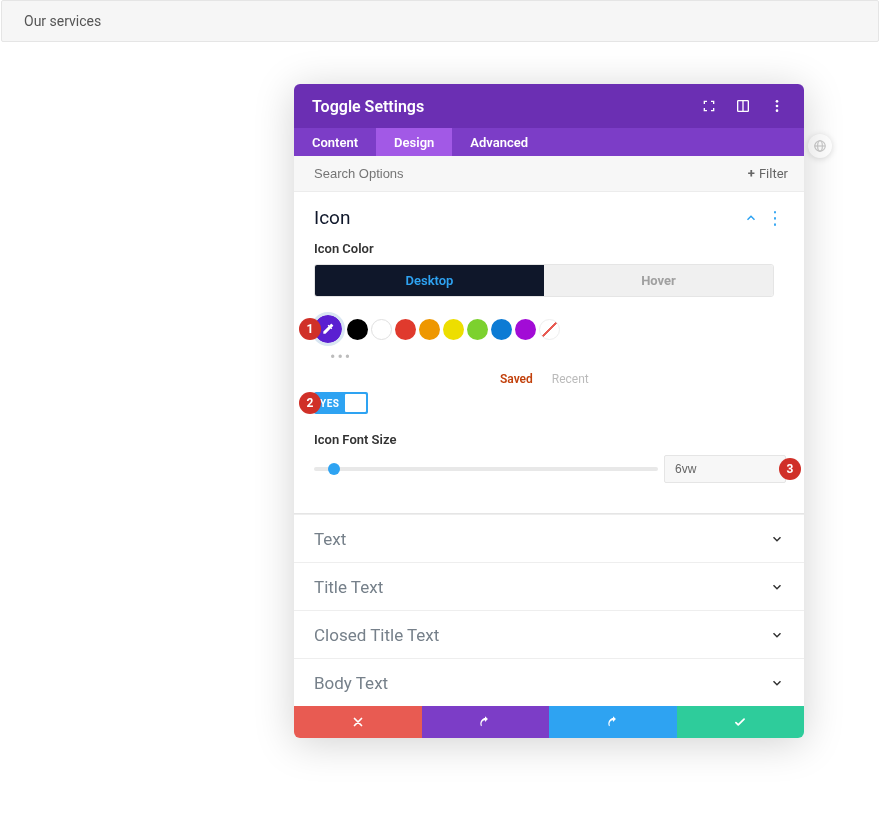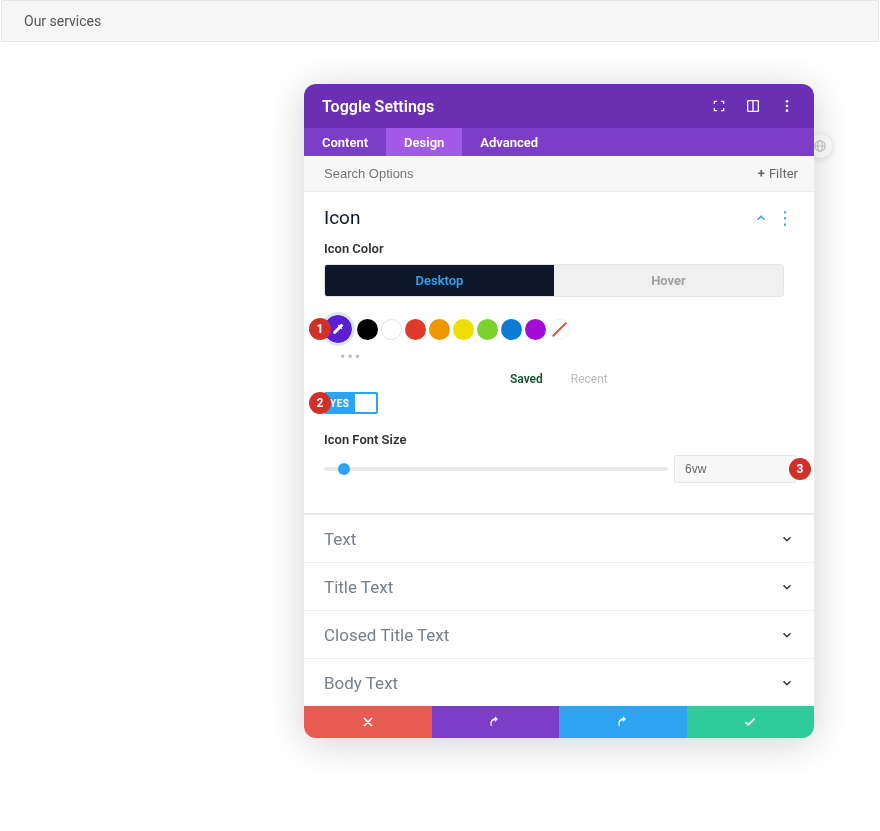--- a/index.html
+++ b/index.html
@@ -1,20 +1,20 @@
 <!DOCTYPE html>
 <html><head>
 <meta charset="utf-8">
 <style>
 * { box-sizing: border-box; margin: 0; padding: 0; }
 body { font-family: -apple-system, "Segoe UI", Roboto, "Helvetica Neue", Arial, sans-serif; background: #fff; width: 880px; height: 831px; position: relative; }
 
 .page-header { background: #f6f6f6; border: 1px solid #e5e5e5; border-radius: 2px; height: 42px; display: flex; align-items: center; padding: 0 22px; color: #555; font-size: 14px; margin: 0 1px; }
 
-.modal { position: absolute; left: 304px; top: 84px; width: 510px; background: #fff; border-radius: 12px; box-shadow: 0 5px 40px rgba(0,0,0,0.18); overflow: hidden; }
+.modal { position: absolute; left: 294px; top: 84px; width: 510px; background: #fff; border-radius: 6px; box-shadow: 0 5px 40px rgba(0,0,0,0.18); overflow: hidden; }
 
 .modal-head { background: #6b2fb3; color: #fff; height: 44px; display: flex; align-items: center; padding: 0 18px; }
 .modal-head .title { font-size: 16px; font-weight: 600; flex: 1; }
 .head-icons { display: flex; gap: 16px; align-items: center; }
 .head-icon { width: 18px; height: 18px; display:flex; align-items:center; justify-content:center; cursor:pointer; }
 .head-icon svg { width:16px; height:16px; fill:#fff; }
 
 .modal-tabs { background: #7c3dc7; display: flex; height: 28px; }
 .modal-tabs .tab { color: #fff; font-size: 13px; font-weight: 600; padding: 0 18px; display:flex; align-items:center; cursor:pointer; }
 .modal-tabs .tab.active { background: #a259e6; }
@@ -36,21 +36,21 @@
 .sub-tabs .st.active { color:#2ea3f2; font-weight:600; background:#0f172a; }
 .sub-tabs .st.inactive { color:#a0a0a0; background:#f0f0f0; }
 
 .swatch-row { display:flex; gap:3px; margin-top: 18px; align-items:center; position:relative; }
 .swatch { width:21px; height:21px; border-radius:50%; cursor:pointer; }
 .dropper { width:28px; height:28px; border-radius:50%; background:#5a1fd1; display:flex; align-items:center; justify-content:center; position:relative; outline: 3px solid #d9e6f2; outline-offset: 0; margin-right: 2px; }
 .dropper svg { width:14px; height:14px; fill:#fff; }
 
 .moredots { color:#bcbcbc; font-size:16px; letter-spacing:2px; margin-top:4px; margin-left: 16px; cursor:pointer; }
 .saved-row { font-size:12px; margin-top: 6px; padding-left: 186px; }
-.saved-row .saved { color:#14532d; font-weight:600; margin-right:25px; cursor:pointer; }
+.saved-row .saved { color:#c2410c; font-weight:600; margin-right:16px; cursor:pointer; }
 .saved-row .recent { color:#bbb; cursor:pointer; }
 
 .yes-toggle { display:flex; align-items:center; width:54px; height:22px; background:#2ea3f2; border-radius:2px; cursor:pointer; position:relative; }
 .yes-toggle .yes-label { color:#fff; font-size:10px; font-weight:700; padding-left:6px; letter-spacing:0.5px; }
 .yes-toggle .knob { width:21px; height:18px; background:#fff; border-radius:1px; position:absolute; right:2px; top:2px; }
 .toggle-row { display:flex; align-items:center; position:relative; margin-top: 6px; }
 
 .slider-row { display:flex; align-items:center; gap:6px; margin-top: 4px; position:relative; width:472px; }
 .slider-track { flex:1; height:4px; background:#e8e8e8; border-radius:2px; position:relative; }
 .slider-thumb { width:12px; height:12px; background:#2ea3f2; border-radius:50%; position:absolute; top:-4px; left:14px; cursor:pointer; }

